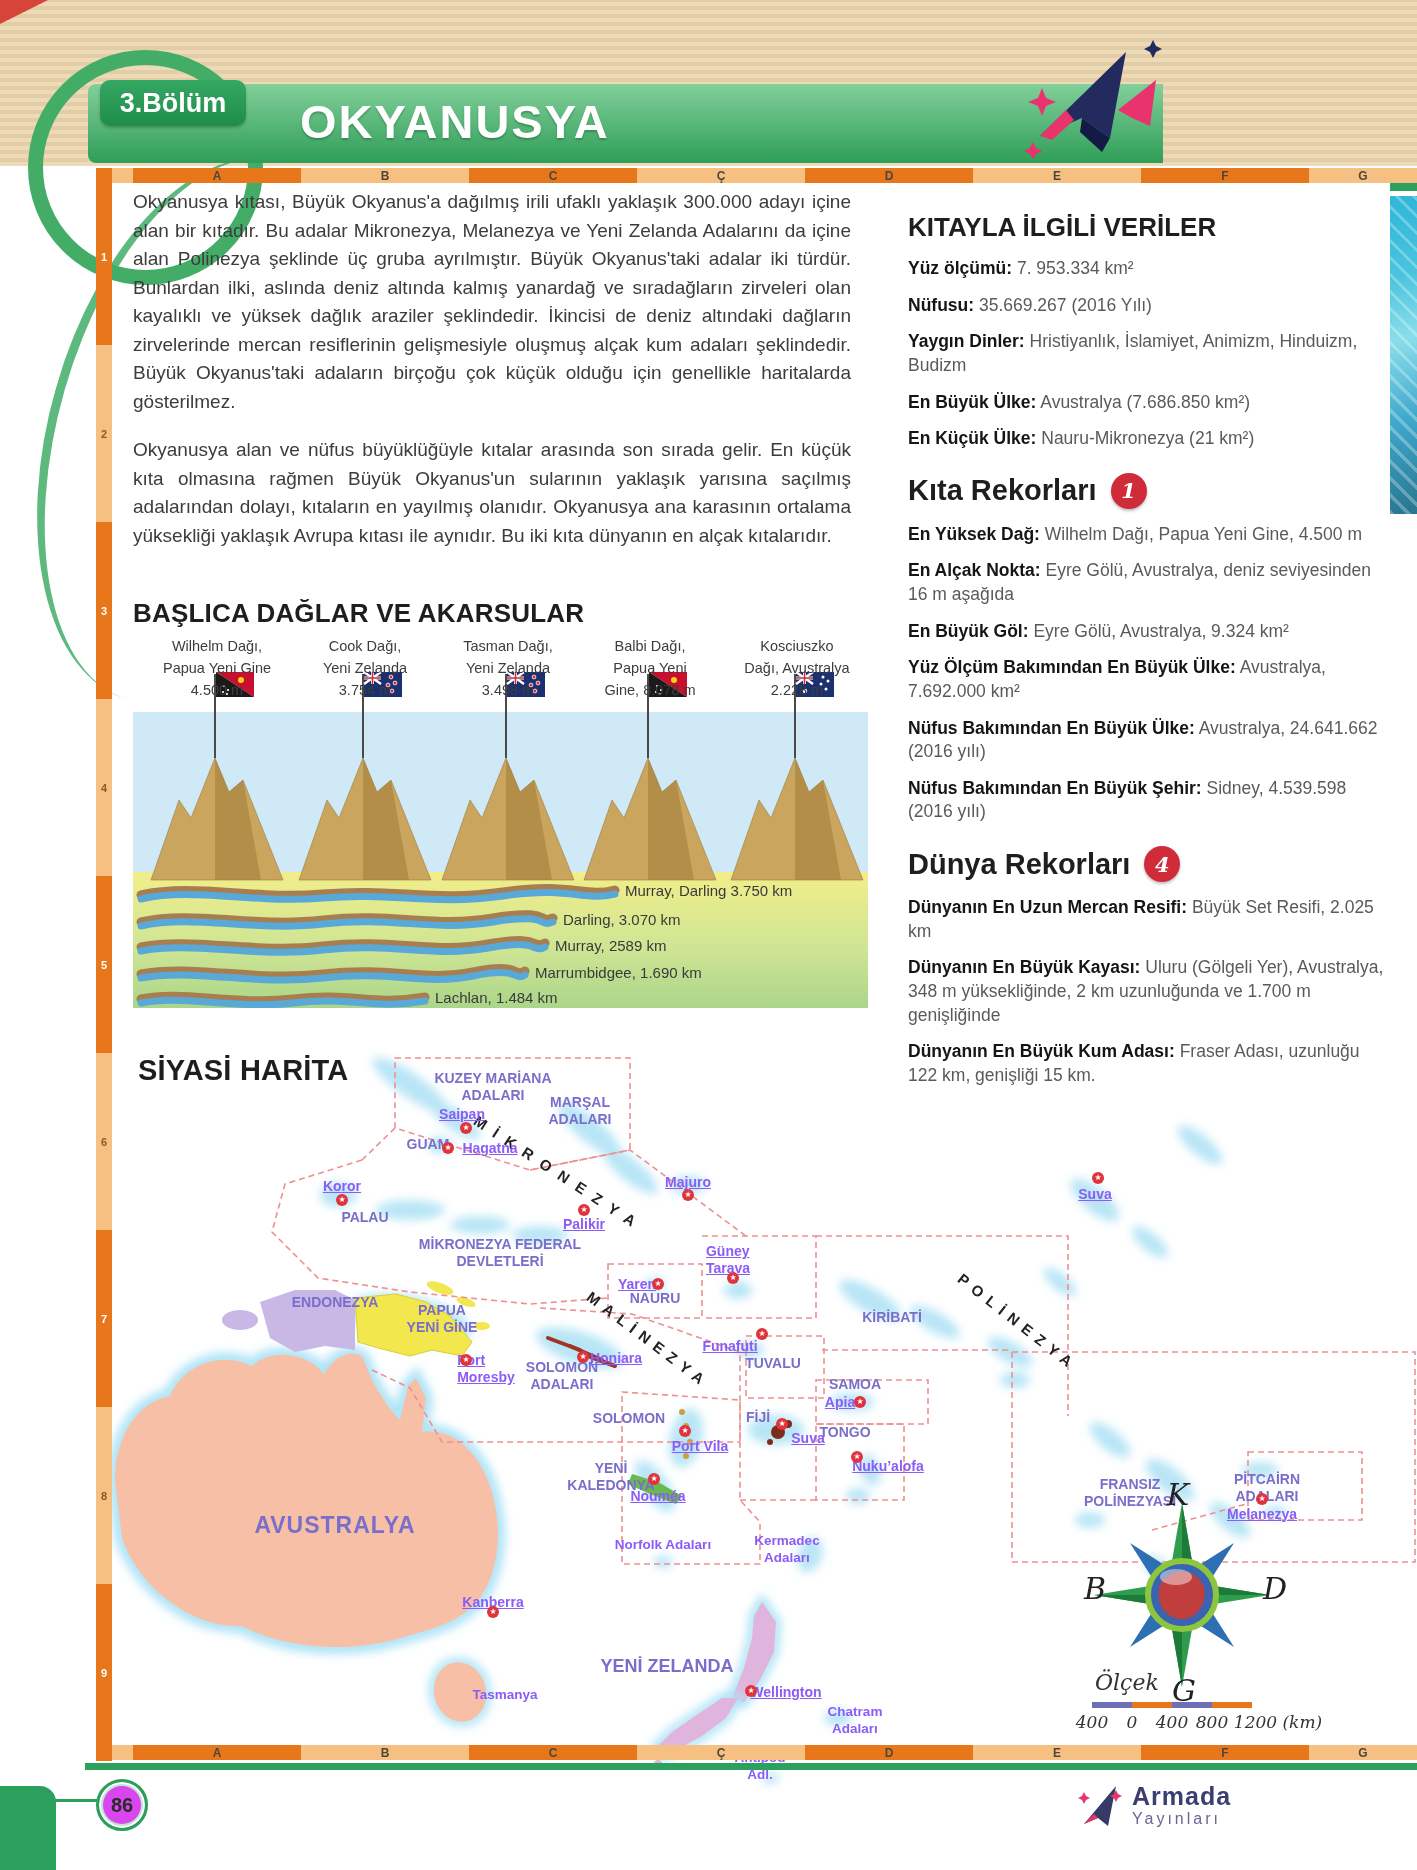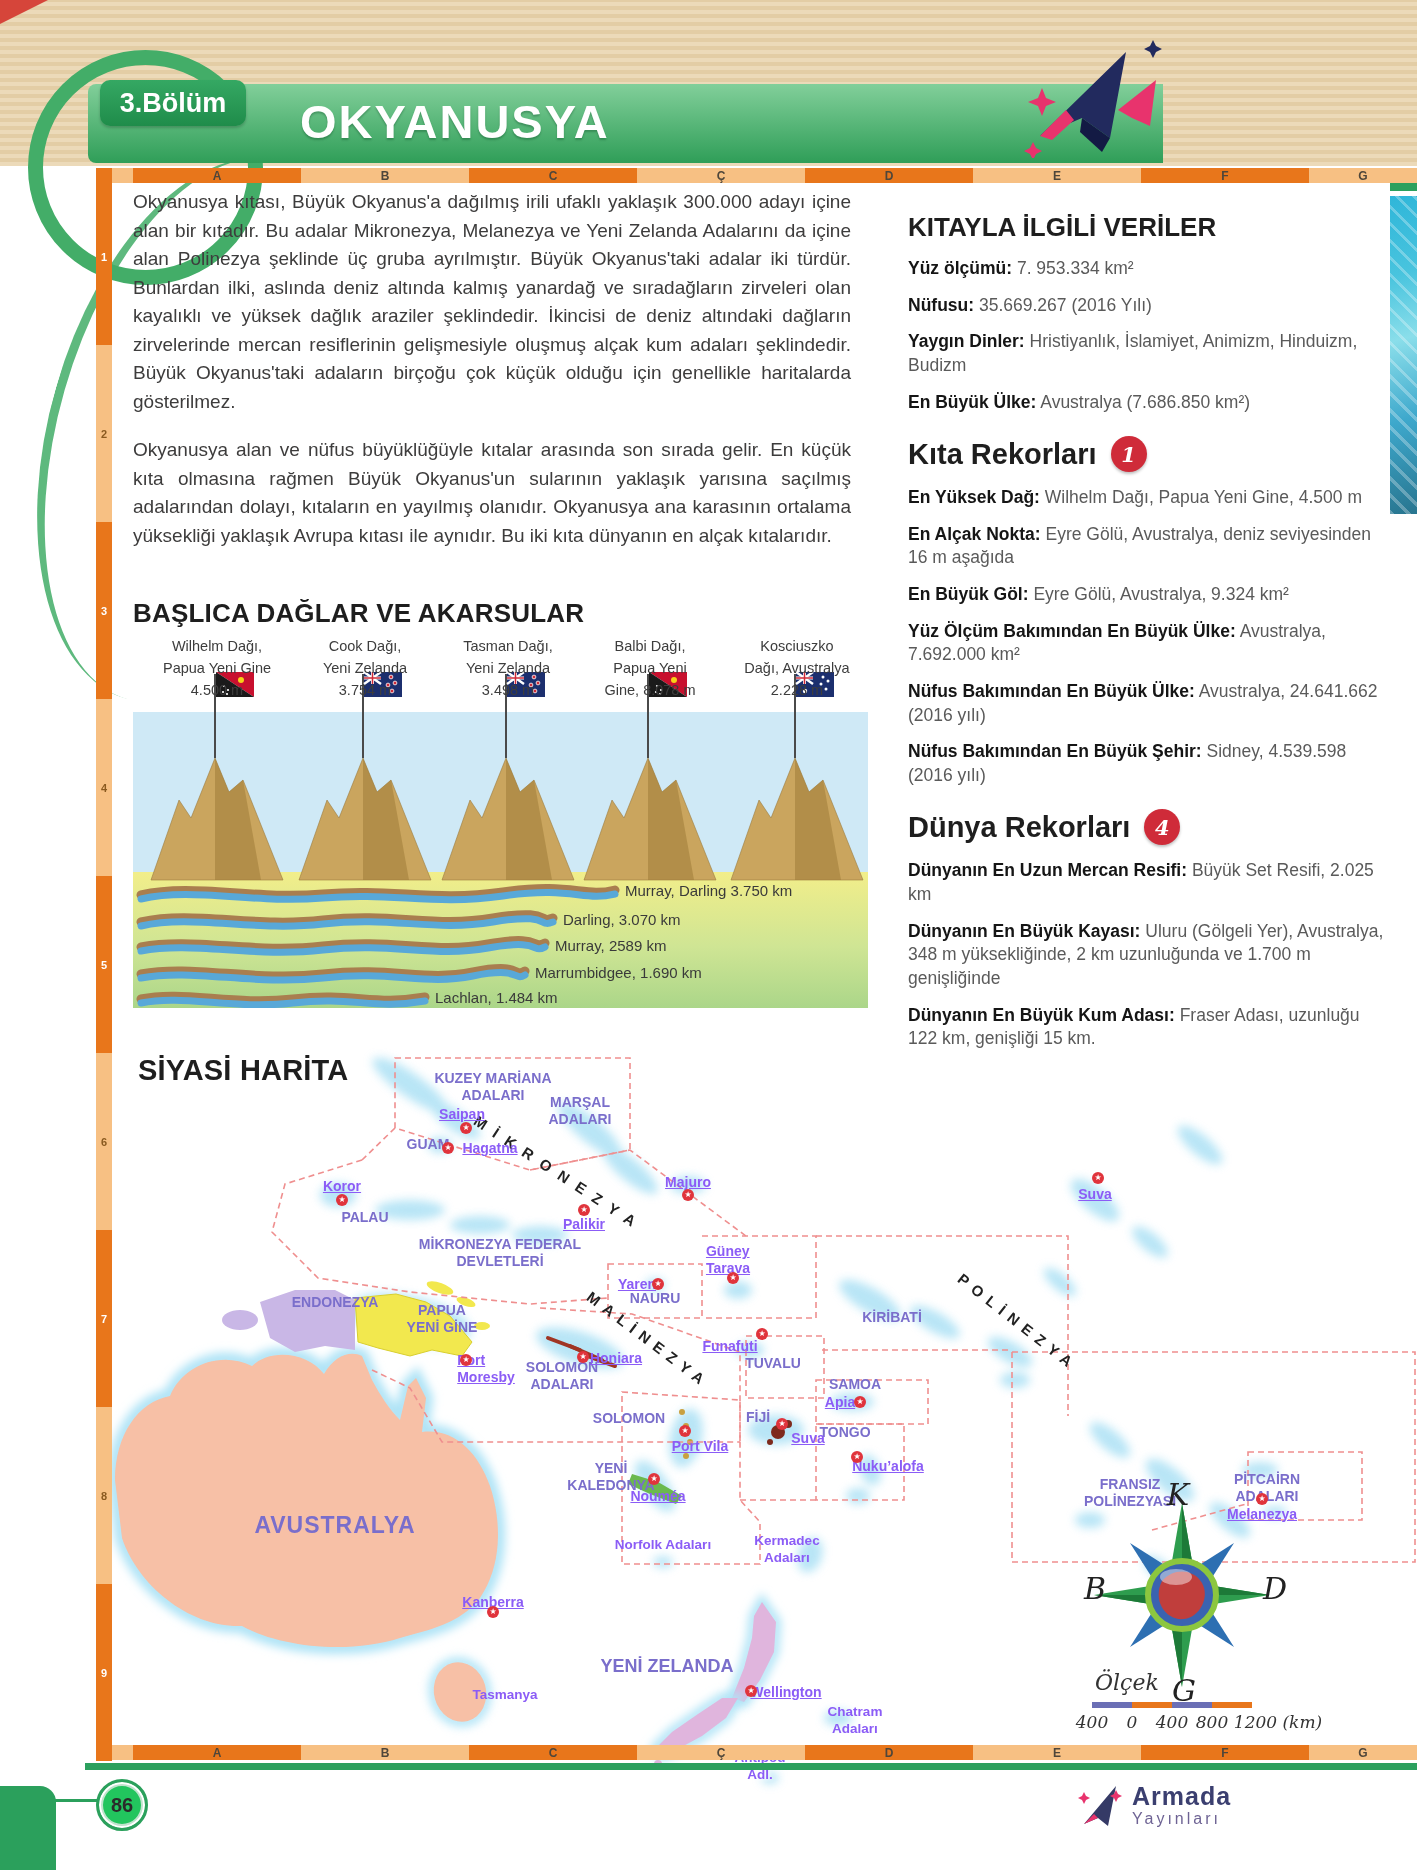--- a/index.html
+++ b/index.html
@@ -79,21 +79,21 @@
   
   .reef{position:absolute;left:1390px;top:196px;width:27px;height:318px;z-index:6;
       background:linear-gradient(165deg,#2fb6d9 0%,#49c4de 25%,#8adeea 45%,#3ea8cc 70%,#28758f 100%);}
   .reef:after{content:"";position:absolute;inset:0;
       background:repeating-linear-gradient(45deg,rgba(255,255,255,.28) 0 3px,transparent 3px 12px);}
   .reef-chip{position:absolute;left:1390px;top:183px;width:27px;height:8px;background:#2ca05e;z-index:6;}
   .foot-tab{position:absolute;left:0;top:1786px;width:56px;height:84px;background:#2ba05c;
       border-radius:0 16px 0 0;z-index:10;}
   .foot-line{position:absolute;left:28px;top:1799px;width:76px;height:3px;background:#2ba05c;z-index:10;}
   .page-badge{position:absolute;left:96px;top:1779px;width:46px;height:46px;border-radius:50%;
-      background:#22c55e;border:3px solid #2ba05c;box-shadow:inset 0 0 0 2px #fff,inset 0 0 0 4px #bfe3cd;
+      background:#d946ef;border:3px solid #2ba05c;box-shadow:inset 0 0 0 2px #fff,inset 0 0 0 4px #bfe3cd;
       display:flex;align-items:center;justify-content:center;font-size:20px;font-weight:bold;color:#2b2b2b;z-index:11;}
   .publisher{position:absolute;left:1078px;top:1780px;display:flex;align-items:center;gap:8px;z-index:11;}
   .pub-txt .a1{font-size:25px;font-weight:bold;color:#3b3f70;letter-spacing:1px;line-height:1;}
   .pub-txt .a2{font-size:16px;color:#6e6394;letter-spacing:3px;line-height:1.2;}
 </style>
 </head>
 <body>
 
 <div class="page">
 
@@ -297,20 +297,21 @@
     <div class="river-label" style="left:402px;top:322px;">Marrumbidgee, 1.690 km</div>
     <div class="river-label" style="left:302px;top:347px;">Lachlan, 1.484 km</div>
   </div>
 
   <div class="rightcol">
     <h2 class="h-data">KITAYLA İLGİLİ VERİLER</h2>
     <p class="fact"><b>Yüz ölçümü:</b> <span>7. 953.334 km²</span></p>
     <p class="fact"><b>Nüfusu:</b> <span>35.669.267 (2016 Yılı)</span></p>
     <p class="fact"><b>Yaygın Dinler:</b> <span>Hristiyanlık, İslamiyet, Animizm, Hinduizm, Budizm</span></p>
     <p class="fact"><b>En Büyük Ülke:</b> <span>Avustralya (7.686.850 km²)</span></p>
+    <p class="fact"><b>En Küçük Ülke:</b> <span>Nauru-Mikronezya (21 km²)</span></p>
 
     <div class="rec-head">
       <h2>Kıta Rekorları</h2>
       <span class="badge">1</span>
     </div>
     <p class="fact"><b>En Yüksek Dağ:</b> <span>Wilhelm Dağı, Papua Yeni Gine, 4.500 m</span></p>
     <p class="fact"><b>En Alçak Nokta:</b> <span>Eyre Gölü, Avustralya, deniz seviyesinden 16 m aşağıda</span></p>
     <p class="fact"><b>En Büyük Göl:</b> <span>Eyre Gölü, Avustralya, 9.324 km²</span></p>
     <p class="fact"><b>Yü­z Ölçüm Bakımından En Büyük Ülke:</b> <span>Avustralya, 7.692.000 km²</span></p>
     <p class="fact"><b>Nüfus Bakımından En Büyük Ülke:</b> <span>Avustralya, 24.641.662 (2016 yılı)</span></p>

